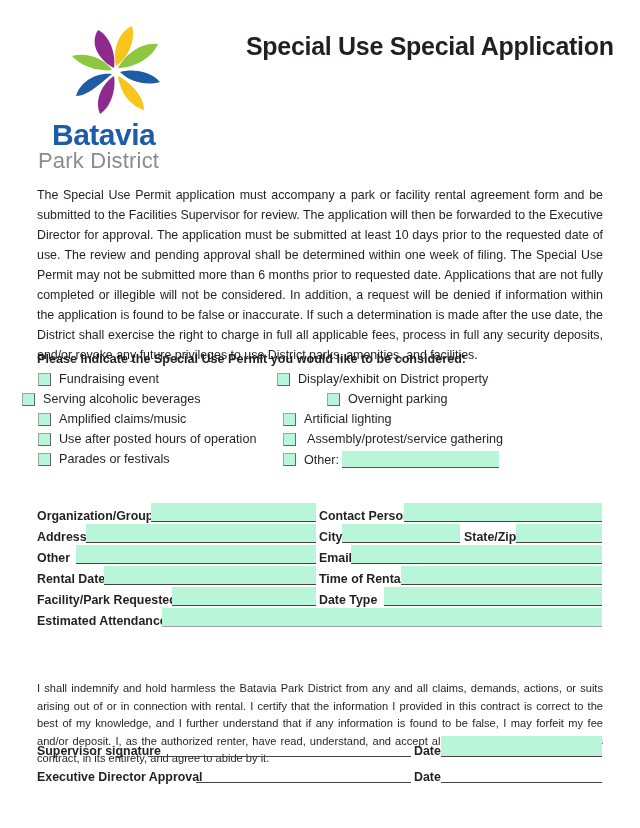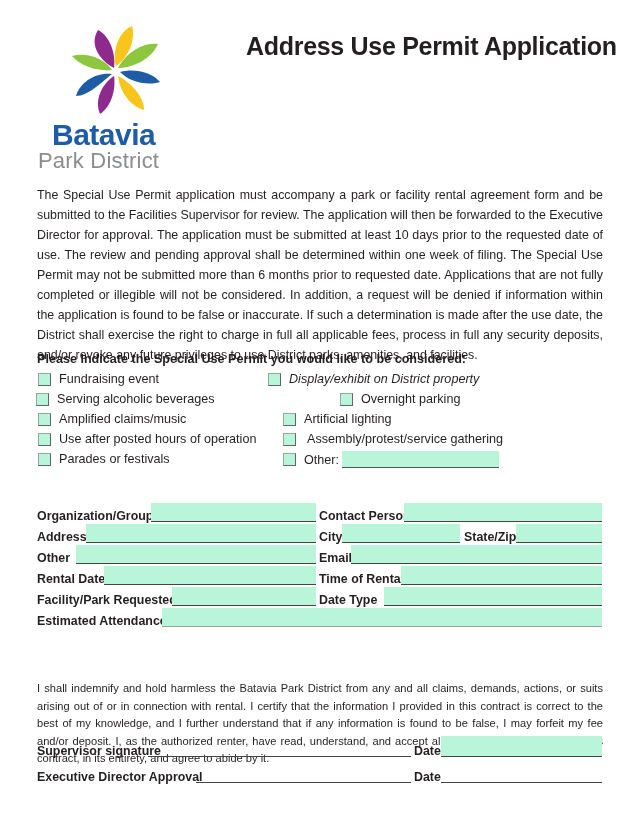--- a/index.html
+++ b/index.html
@@ -65,52 +65,52 @@
     <path d="M54 50 C68 46 86 50 94 60 C80 64 64 60 54 50 Z" fill="#1f5ca6"></path>
 
     <path d="M48 54 C50 66 46 84 34 92 C28 78 36 62 48 54 Z" fill="#8e2a8e"></path>
 
     <path d="M52 54 C64 60 78 74 78 88 C64 84 54 70 52 54 Z" fill="#f7c51b"></path>
   </svg>
   <div class="logo-word">Batavia</div>
   <div class="logo-sub">Park District</div>
 </div>
 
-<div class="abs title">Address Use Permit Application</div>
+<div class="abs title">Special Use Special Application</div>
 
 <div class="abs intro">The Special Use Permit application must accompany a park or facility rental agreement form and be submitted to the Facilities Supervisor for review. The application will then be forwarded to the Executive Director for approval. The application must be submitted at least 10 days prior to the requested date of use. The review and pending approval shall be determined within one week of filing. The Special Use Permit may not be submitted more than 6 months prior to requested date. Applications that are not fully completed or illegible will not be considered. In addition, a request will be denied if information within the application is found to be false or inaccurate. If such a determination is made after the use date, the District shall exercise the right to charge in full all applicable fees, process in full any security deposits, and/or revoke any future privileges to use District parks, amenities, and facilities.</div>
 
 <div class="abs select-title">Please indicate the Special Use Permit you would like to be considered:</div>
 
 <div class="opt" style="left:38px; top:372px;">
   <span class="cb"></span>
   <span>Fundraising event</span>
 </div>
-<div class="opt" style="left:36px; top:392px;">
+<div class="opt" style="left:22px; top:392px;">
   <span class="cb"></span>
   <span>Serving alcoholic beverages</span>
 </div>
 <div class="opt" style="left:38px; top:412px;">
   <span class="cb"></span>
   <span>Amplified claims/music</span>
 </div>
 <div class="opt" style="left:38px; top:432px;">
   <span class="cb"></span>
   <span>Use after posted hours of operation</span>
 </div>
 <div class="opt" style="left:38px; top:452px;">
   <span class="cb"></span>
   <span>Parades or festivals</span>
 </div>
 
-<div class="opt" style="left:268px; top:372px;font-style:italic;">
+<div class="opt" style="left:277px; top:372px;">
   <span class="cb"></span>
   <span>Display/exhibit on District property</span>
 </div>
-<div class="opt" style="left:296px; top:392px;padding-left:44px;">
+<div class="opt" style="left:283px; top:392px;padding-left:44px;">
   <span class="cb"></span>
   <span>Overnight parking</span>
 </div>
 <div class="opt" style="left:283px; top:412px;">
   <span class="cb"></span>
   <span>Artificial lighting</span>
 </div>
 <div class="opt" style="left:283px; top:432px;">
   <span class="cb"></span>
   <span style="margin-left:3px;">Assembly/protest/service gathering</span>

